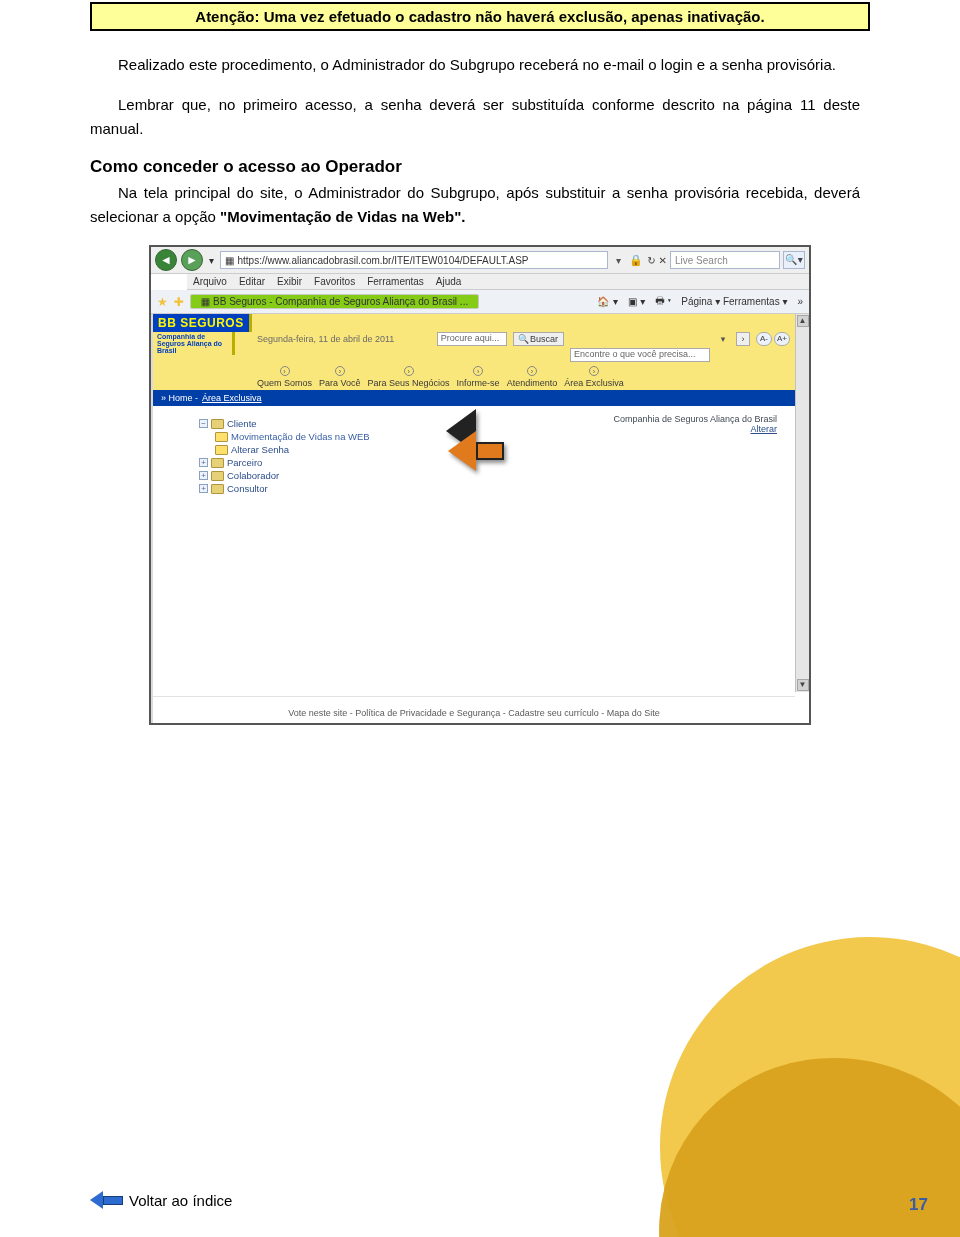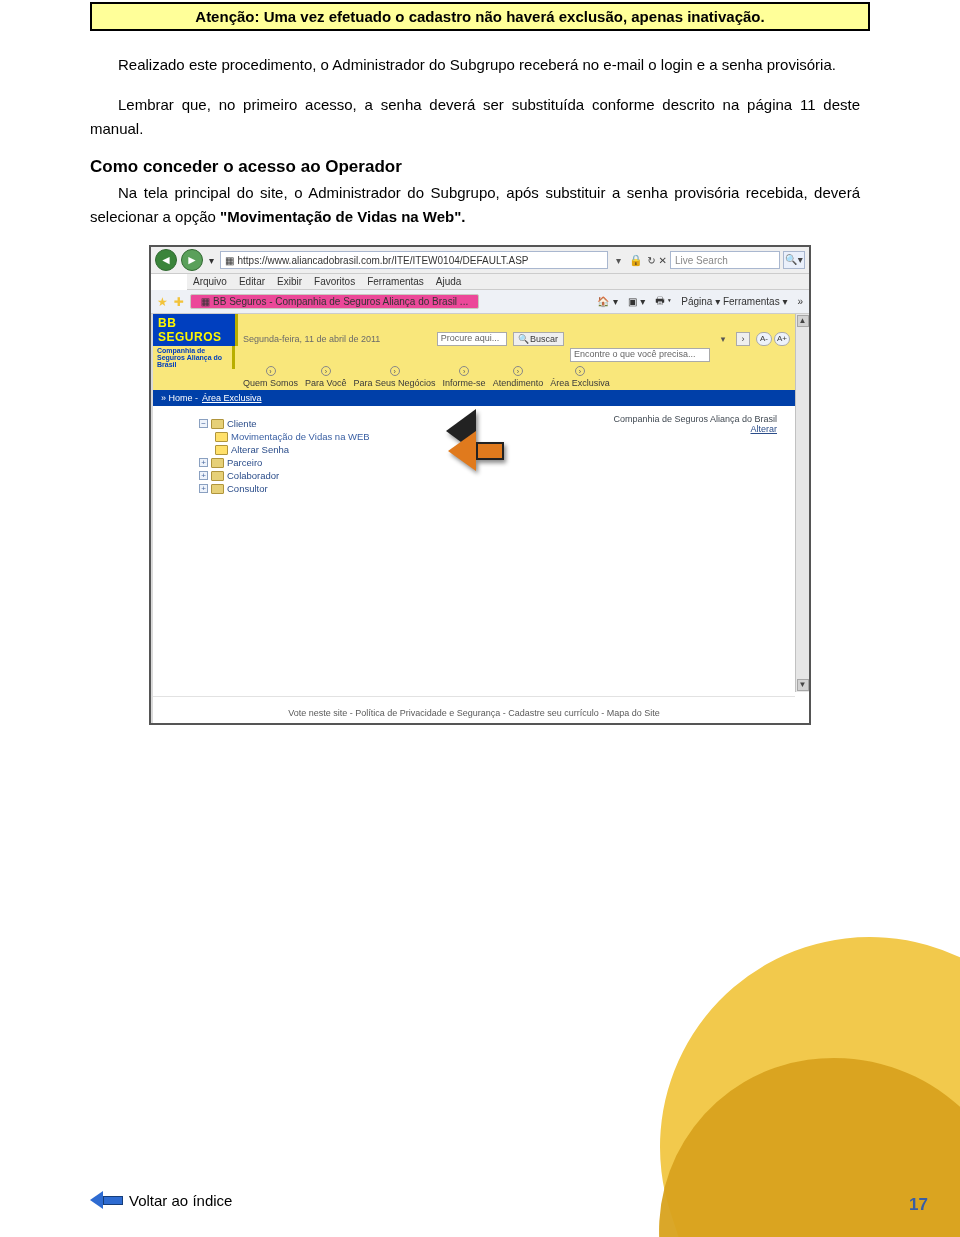--- a/index.html
+++ b/index.html
@@ -101,42 +101,42 @@
     display:flex; gap:12px;margin-left:36px;
   }
   .ie-fav {
     background:#eef1f6; border-bottom:1px solid #ccc;
     padding:3px 6px; font-size:10px; color:#333;
     display:flex; align-items:center; justify-content:space-between;
   }
   .fav-left { display:flex; align-items:center; gap:6px; }
   .star { color:#f2c33a; font-size:12px; }
   .tab-pill {
-    background:#ec4899; border:1px solid #c9c9c0; padding:1px 10px; border-radius:2px;
+    background:#84cc16; border:1px solid #c9c9c0; padding:1px 10px; border-radius:2px;
   }
   .fav-right { display:flex; align-items:center; gap:10px; color:#333; }
 
   
   .site { background:#fff; position:relative; }
   .site-frame { display:flex; }
   .site-main { flex:1; border-left:2px solid #dadada; }
   .rt-scroll {
     width:14px; background:#e6e6e6; border-left:1px solid #c1c1c1;
     display:flex; flex-direction:column; justify-content:space-between;
     align-items:center; padding:1px 0; height: 378px;
   }
   .scroll-btn { width:12px; height:12px; background:#d2d2d2; border:1px solid #a6a6a6; font-size:8px; text-align:center; line-height:10px; }
 
   .site-top {
     background:#f9e77b;
     display:flex; align-items:stretch;
   }
   .bb-logo {
     background:#003fbf; color:#fff700; font-weight:bold; font-size:12px;
-    width:85px; display:flex; flex-direction:column; justify-content:center;
+    width:99px; display:flex; flex-direction:column; justify-content:center;
     padding:2px 5px; border-right:3px solid #b9ae00;
   }
   .bb-logo .top-line { letter-spacing:0.5px; }
   .bb-sub {
     background:#f9e77b; color:#003fbf; font-size:7px; font-weight:bold;
     padding:1px 4px; border-right:3px solid #b9ae00; width:82px;
   }
   .top-mid {
     flex:1; background:#f9e77b;
     padding:2px 5px;

